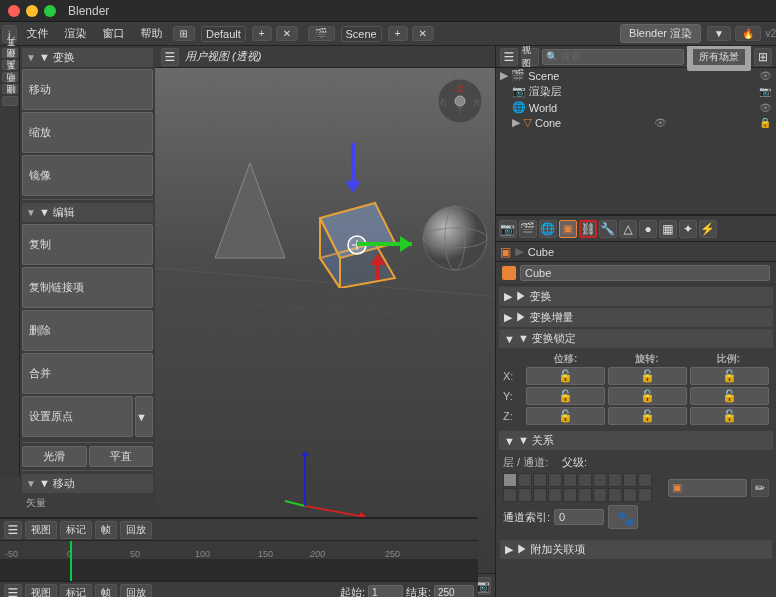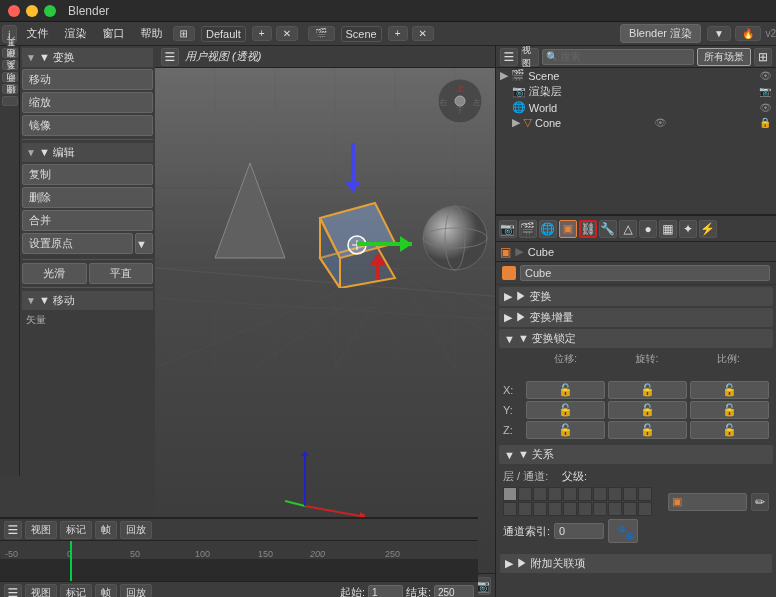--- a/index.html
+++ b/index.html
@@ -155,21 +155,21 @@
     .panel-arrow { color: #aaa; font-size: 10px; }
     .tool-btn {
       display: block;
       width: 100%;
       background: #555;
       border: 1px solid #666;
       border-radius: 2px;
       color: #ddd;
       font-size: 11px;
       text-align: left;
-      padding: 2px 6px;
+      padding: 12px 6px;
       margin-bottom: 2px;
       cursor: pointer;
     }
     .tool-btn-row {
       display: flex;
       gap: 2px;
       margin-bottom: 2px;
     }
     .tool-btn-half {
       flex: 1;
@@ -371,21 +371,22 @@
       justify-content: center;
       cursor: pointer;
     }
     .prop-field .lock-icon {
       font-size: 12px;
       color: #aaa;
     }
     .prop-col-header {
       display: grid;
       grid-template-columns: 22px 1fr 1fr 1fr;
-      margin-bottom: 15px;
+      margin-bottom: 1px;
+      font-weight: bold;
     }
     .prop-col-label {
       text-align: center;
       color: #aaa;
       font-size: 10px;
     }
     .relation-section {
       padding: 3px 4px;
     }
     .relation-row {
@@ -605,20 +606,21 @@
     <button class="tool-btn">缩放</button>
     <button class="tool-btn">镜像</button>
 
     <div class="divider"></div>
 
     <div class="panel-header">
       <span class="panel-arrow">▼</span>
       <span>▼ 编辑</span>
     </div>
     <button class="tool-btn">复制</button>
+    <button class="tool-btn">复制链接项</button>
     <button class="tool-btn">删除</button>
     <button class="tool-btn">合并</button>
     <div style="display:flex; gap:2px; margin-bottom:2px;">
       <button class="tool-btn" style="flex:1;">设置原点</button>
       <button class="tool-btn" style="width:18px; padding:2px 0;">▼</button>
     </div>
 
     <div class="divider"></div>
 
     <div class="tool-btn-row">
@@ -794,21 +796,21 @@
   <div id="right-panel">
 
     <div id="outliner">
       <div id="outliner-header">
         <div class="icon-btn">☰</div>
         <div class="icon-btn" style="font-size:9px;">视图</div>
         <div style="flex:1; background:#555; border:1px solid #666; border-radius:2px; height:16px; display:flex; align-items:center; padding:0 3px;">
           <span style="color:#888; font-size:10px;">🔍</span>
           <span style="color:#666; font-size:10px; margin-left:2px;">搜索</span>
         </div>
-        <div style="background:#555; border:1px solid #a3a3a3; border-radius:2px; padding:1px 6px; font-size:10px; cursor:pointer;">所有场景</div>
+        <div style="background:#555; border:6px solid #a3a3a3; border-radius:2px; padding:1px 6px; font-size:10px; cursor:pointer;">所有场景</div>
         <div class="icon-btn">⊞</div>
       </div>
 
       <div class="outliner-item">
         <span style="color:#aaa;">▶</span>
         <span style="color:#5a9fd4;">🎬</span>
         <span>Scene</span>
         <span class="eye-icon">👁</span>
       </div>
       <div class="outliner-item outliner-indent1">

